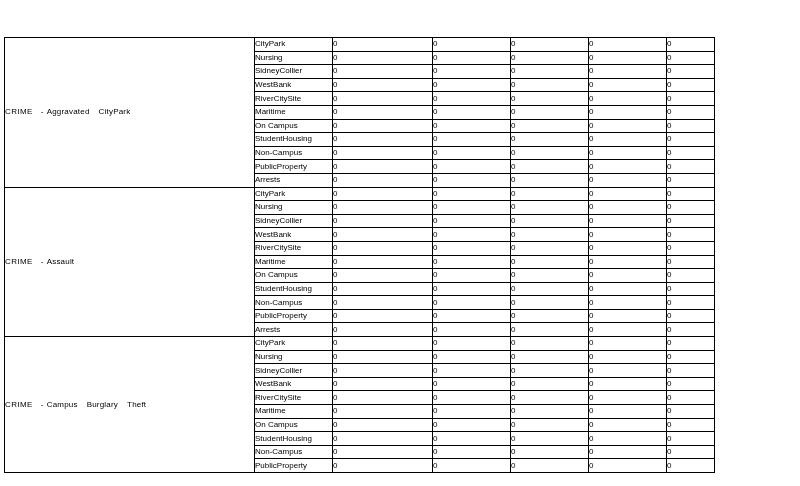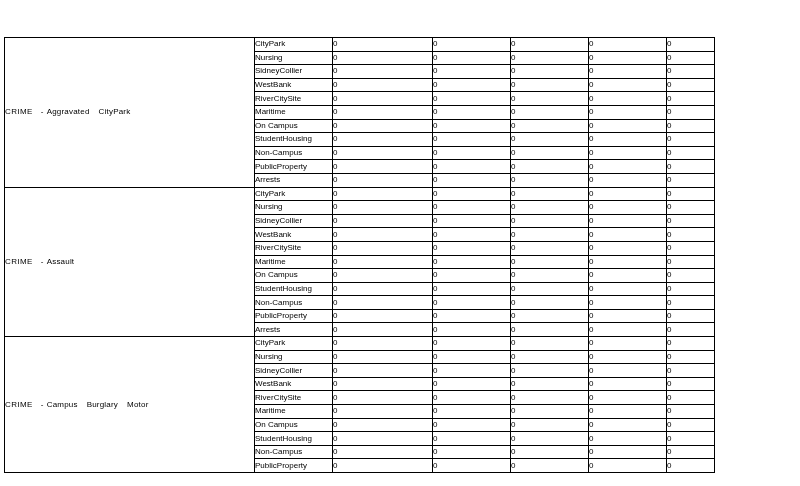--- a/index.html
+++ b/index.html
@@ -262,21 +262,21 @@
         </tr>
         <tr>
           <td class="loc-cell">Arrests</td>
           <td class="val-cell">0</td>
           <td class="val-cell">0</td>
           <td class="val-cell">0</td>
           <td class="val-cell">0</td>
           <td class="val-cell">0</td>
         </tr>
         <tr>
-          <td class="label-cell" rowspan="10"><span class="crime-word">CRIME</span><span class="dash">-</span><span class="crime-name"><span class="w">Campus</span><span class="w">Burglary</span><span class="w">Motor</span></span></td>
+          <td class="label-cell" rowspan="10"><span class="crime-word">CRIME</span><span class="dash">-</span><span class="crime-name"><span class="w">Campus</span><span class="w">Burglary</span><span class="w">Theft</span></span></td>
           <td class="loc-cell">CityPark</td>
           <td class="val-cell">0</td>
           <td class="val-cell">0</td>
           <td class="val-cell">0</td>
           <td class="val-cell">0</td>
           <td class="val-cell">0</td>
         </tr>
         <tr>
           <td class="loc-cell">Nursing</td>
           <td class="val-cell">0</td>

